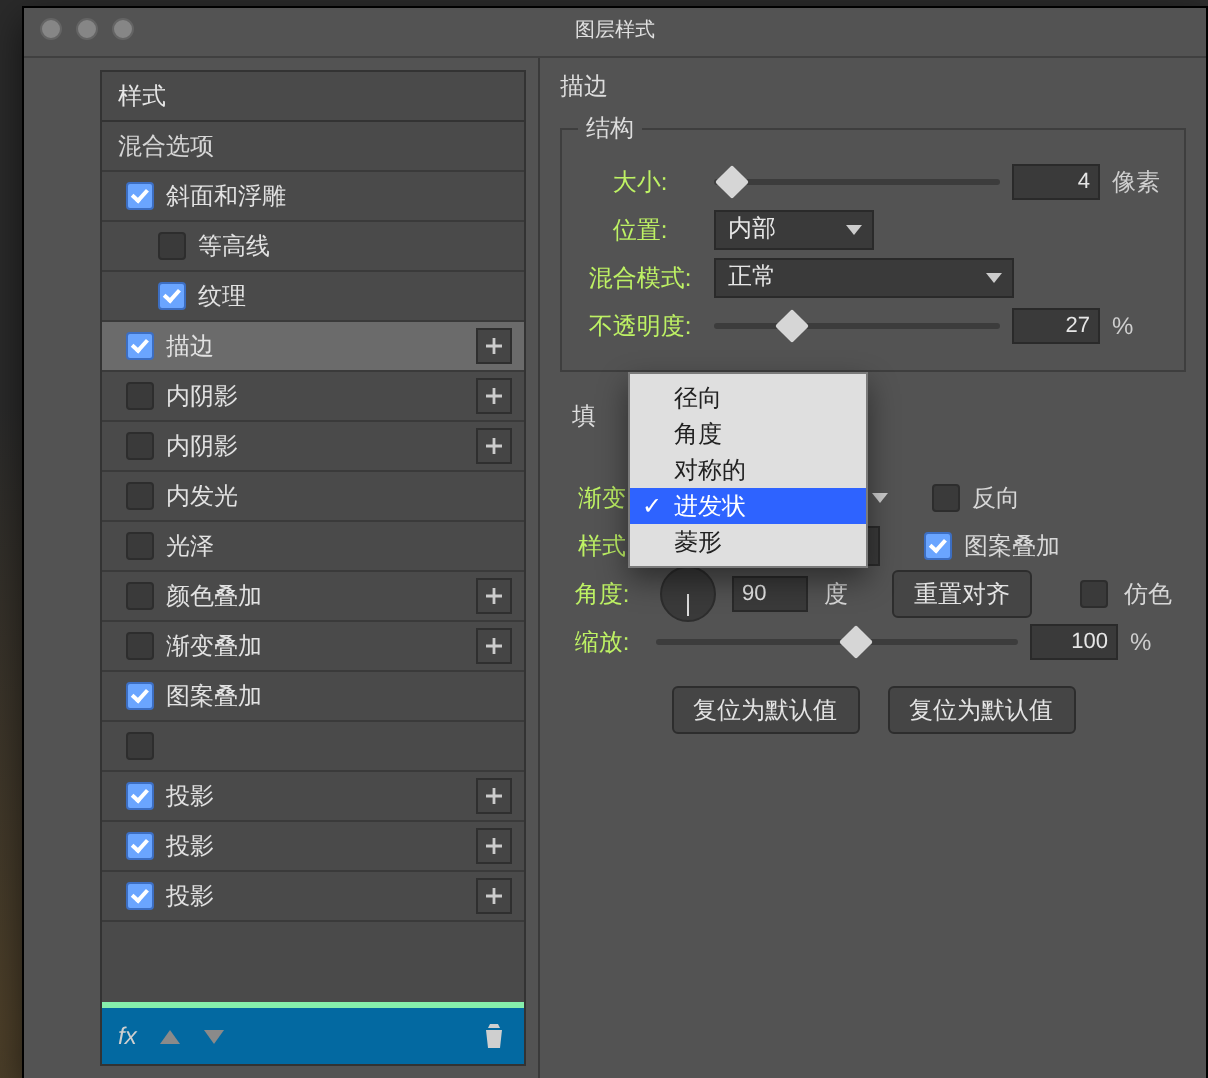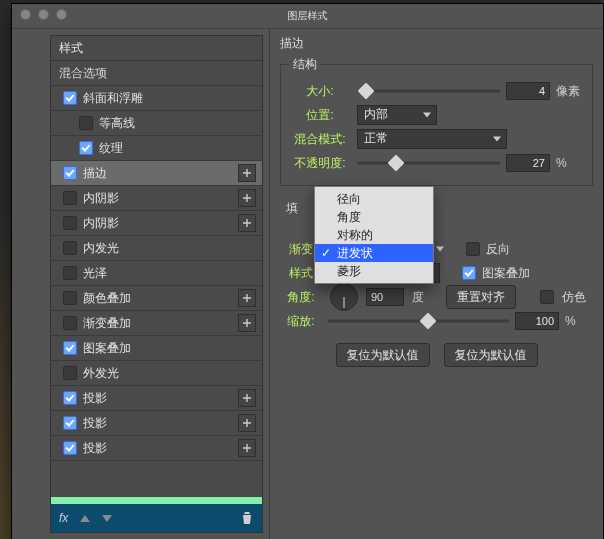--- a/index.html
+++ b/index.html
@@ -146,22 +146,22 @@
   }
   .fx-row.selected {
     background: #6b6b6b;
   }
   .fx-footer {
     height: 28px;
     display: flex;
     align-items: center;
     gap: 12px;
     padding: 0 8px;
-    border-top: 7px solid #86efac;
-    background: #0c4a6e;
+    border-top: 3px solid #86efac;
+    background: #0369a1;
   }
   .fx-footer .fx-icon {
     font-style: italic;
     color: #cfcfcf;
     cursor: pointer;
   }
   .arrow {
     width: 0;
     height: 0;
     display: inline-block;
@@ -497,21 +497,20 @@
               </span>
             </div>
             <div class="fx-row">
               <span class="indent1"></span>
               <span class="chk checked"></span>
               <span class="label">图案叠加</span>
             </div>
             <div class="fx-row">
               <span class="indent1"></span>
               <span class="chk"></span>
-              <span class="label">外发光</span>
             </div>
             <div class="fx-row">
               <span class="indent1"></span>
               <span class="chk checked"></span>
               <span class="label">投影</span>
               <span class="add">
                 <svg width="10" height="10" viewBox="0 0 10 10">
                   <path stroke="#ccc" stroke-width="1.4" d="M5 1v8M1 5h8"></path>
                 </svg>
               </span>

